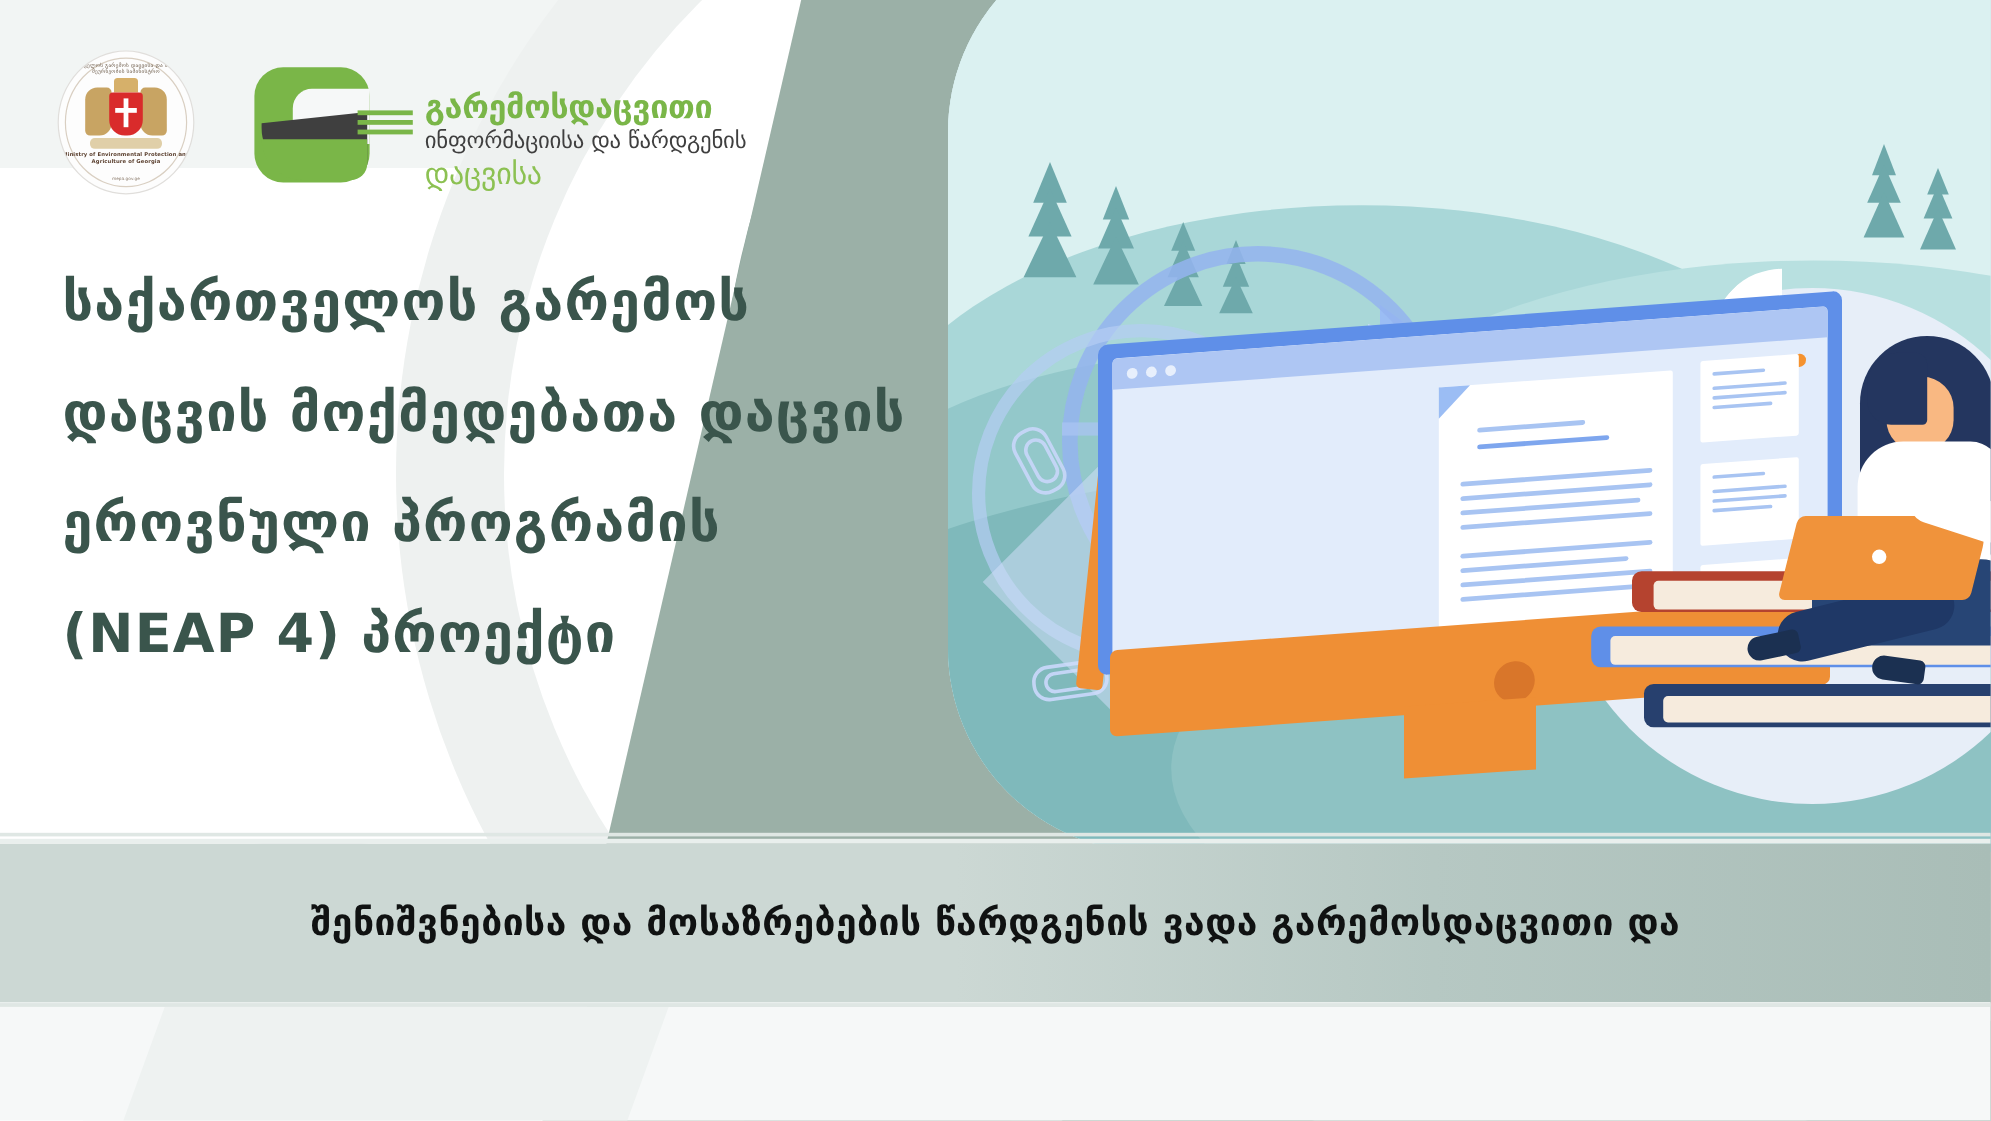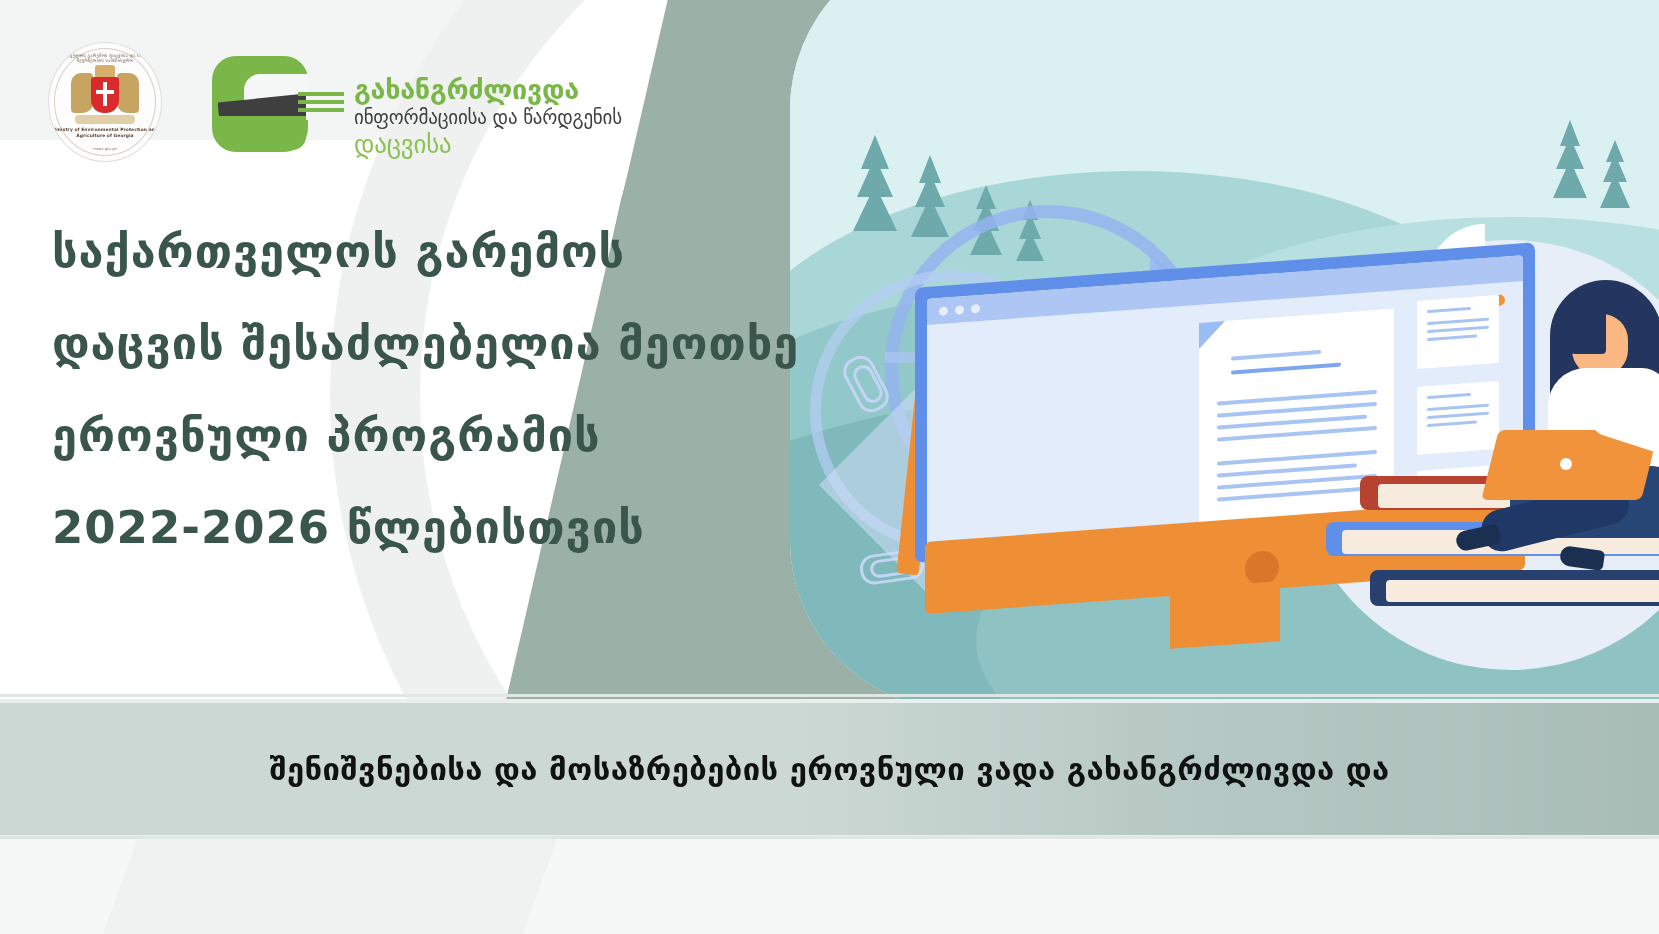--- a/index.html
+++ b/index.html
@@ -432,33 +432,33 @@
   <div class="logo2">
     <div class="logo-mark"></div>
     <div class="logo-mark-cut"></div>
     <div class="logo-book-dark"></div>
     <div class="logo-book-green"></div>
     <div class="logo-bars">
         <i></i>
         <i></i>
         <i></i>
       </div>
-    <div class="logo-t1">გახანგრძლივდა</div>
+    <div class="logo-t1">გარემოსდაცვითი</div>
     <div class="logo-t2">ინფორმაციისა და წარდგენის</div>
     <div class="logo-t3">დაცვისა</div>
   </div>
 
   <div class="headline">
     <div>საქართველოს გარემოს</div>
-    <div>დაცვის შესაძლებელია მეოთხე</div>
+    <div>დაცვის მოქმედებათა დაცვის</div>
     <div>ეროვნული პროგრამის</div>
-    <div>2022-2026 წლებისთვის</div>
+    <div>(NEAP 4) პროექტი</div>
   </div>
 
   <div class="footer-fill"></div>
   <div class="footer-diag"></div>
   <div class="banner-strip"></div>
   <div class="banner">
-    <div>შენიშვნებისა და მოსაზრებების ეროვნული ვადა გახანგრძლივდა და</div>
+    <div>შენიშვნებისა და მოსაზრებების წარდგენის ვადა გარემოსდაცვითი და</div>
   </div>
   <div class="banner-strip2"></div>
 
 </div>
 
 </body></html>

